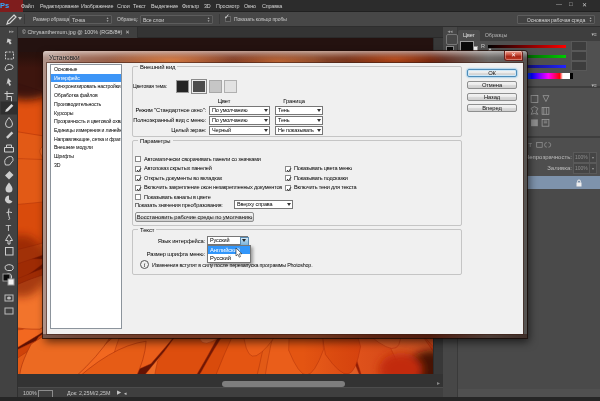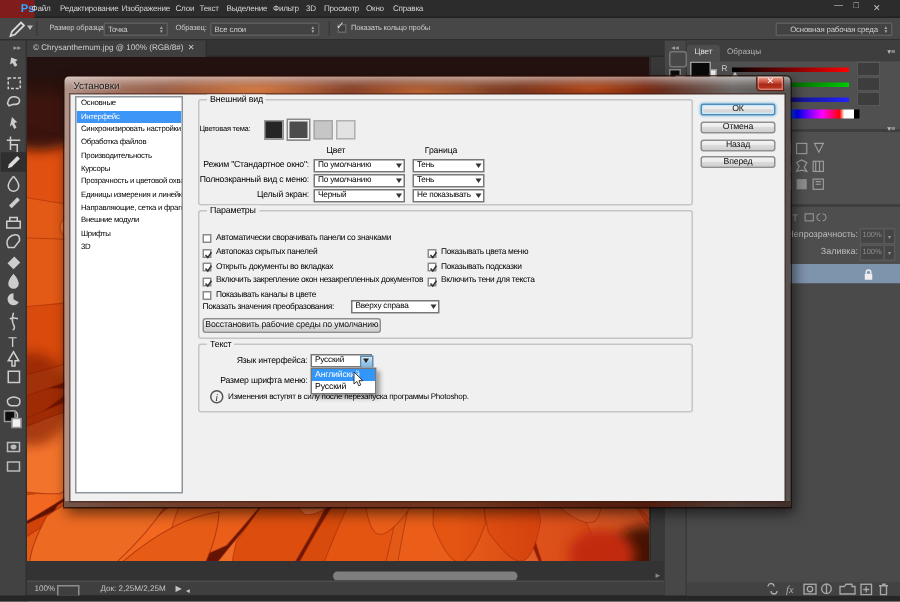--- a/index.html
+++ b/index.html
@@ -177,21 +177,21 @@
   <rect x="285" y="240" width="130" height="96" fill="url(#reddish)"></rect>
   <rect x="0" y="0" width="415" height="30" fill="url(#topdark)"></rect>
   <rect x="0" y="0" width="415" height="14" fill="#241210"></rect>
   <ellipse cx="414" cy="338" rx="28" ry="26" fill="#380c04" opacity="0.9" filter="url(#soft)"></ellipse>
   <ellipse cx="383" cy="332" rx="22" ry="17" fill="#c22a0a" filter="url(#soft)"></ellipse>
   <ellipse cx="3" cy="228" rx="27" ry="31" fill="#771804" opacity="0.6" filter="url(#soft)"></ellipse>
 </svg>
 </div>
 
 <div class="abs" style="left:0;top:0;width:600px;height:12px;background:#2c2c2c;border-bottom:1px solid #212121;box-sizing:border-box;">
-  <div class="abs" style="left:0;top:0;width:23px;height:12px;background:#7f1d1d;color:#31a8ff;font-size:7.5px;font-weight:bold;text-align:right;line-height:12px;">Ps</div>
+  <div class="abs" style="left:0;top:0;width:23px;height:12px;background:#7f1d1d;color:#31a8ff;font-size:7.5px;font-weight:bold;text-align:left;line-height:12px;">Ps</div>
   <div class="abs" style="top:0;left:0;width:600px;height:12px;font-size:5.4px;color:#d4d4d4;letter-spacing:-0.15px;">
     <span class="abs" style="left:21px;top:3px;">Файл</span>
     <span class="abs" style="left:40px;top:3px;">Редактирование</span>
     <span class="abs" style="left:81px;top:3px;">Изображение</span>
     <span class="abs" style="left:117px;top:3px;">Слои</span>
     <span class="abs" style="left:133px;top:3px;">Текст</span>
     <span class="abs" style="left:151px;top:3px;">Выделение</span>
     <span class="abs" style="left:182px;top:3px;">Фильтр</span>
     <span class="abs" style="left:204px;top:3px;">3D</span>
     <span class="abs" style="left:216px;top:3px;">Просмотр</span>
@@ -368,36 +368,20 @@
     </div>
     <div class="abs" style="left:0px;top:38px;width:142px;height:13px;background:#7e93ac;">
       <svg class="abs" style="left:117px;top:3px;" width="8" height="8" viewBox="0 0 8 8">
         <rect x="1.5" y="3.5" width="5" height="4" fill="#eee"></rect>
         <path d="M2.5 3.5 v-1 a1.5 1.5 0 0 1 3 0 v1" stroke="#eee" fill="none"></path>
       </svg>
     </div>
     <div class="abs" style="left:0;top:51px;width:142px;height:200px;background:#4a4a4a;"></div>
   </div>
 
-  <div class="abs" style="left:0;top:361px;width:142px;height:9px;background:#424242;">
-    <svg width="142" height="9" viewBox="0 0 142 9">
-      <g fill="none" stroke="#a8a8a8" stroke-width="0.9">
-        <path d="M54 3 a2 2 0 0 1 4 0 M56 6 a2 2 0 0 0 4 0"></path>
-        <text x="66" y="7" font-size="7" font-style="italic" fill="#b2b2b2" stroke="none" font-family="Liberation Serif">fx</text>
-        <rect x="78" y="1.5" width="8" height="6.5"></rect>
-          <circle cx="82" cy="4.7" r="1.8"></circle>
-        <circle cx="93" cy="4.5" r="3.2"></circle>
-          <path d="M93 1.3 v6.4"></path>
-        <path d="M102 3 h3 l1 -1.5 h4 v1.5 h2 v5 h-10 Z"></path>
-        <rect x="116" y="1.5" width="7" height="7"></rect>
-          <path d="M119.5 3 v4 M117.5 5 h4"></path>
-        <path d="M128 2.5 h6 M129 2.5 v6 h4 v-6 M130.5 2.5 v-1 h1.5 v1"></path>
-      </g>
-    </svg>
-  </div>
 </div>
 
 <div class="abs" id="dialog" style="left:43px;top:51px;width:484px;height:287px;border-radius:3px 3px 0 0;
      box-shadow:2px 4px 9px rgba(0,0,0,.6), 0 0 0 1px rgba(40,16,8,.75);
      background:linear-gradient(90deg, #b0948a 0%, #a0705e 7%, #965a42 16%, #8a4630 30%, #7e3a22 44%, #86462a 56%, #702a14 68%, #641f0e 80%, #6b6764 92%, #555351 100%);">
   <div class="abs" style="left:0;top:0;width:484px;height:12px;border-radius:3px 3px 0 0;background:
        linear-gradient(180deg, rgba(255,255,255,.52) 0, rgba(255,255,255,.26) 28%, rgba(255,255,255,.08) 52%, rgba(255,255,255,0) 74%),
        radial-gradient(65px 10px at 128px 9px, rgba(240,140,70,.7), rgba(240,140,70,0)),
        radial-gradient(50px 9px at 235px 10px, rgba(240,135,65,.5), rgba(240,135,65,0)),
        radial-gradient(50px 9px at 352px 8px, rgba(225,95,30,.6), rgba(225,95,30,0));"></div>

